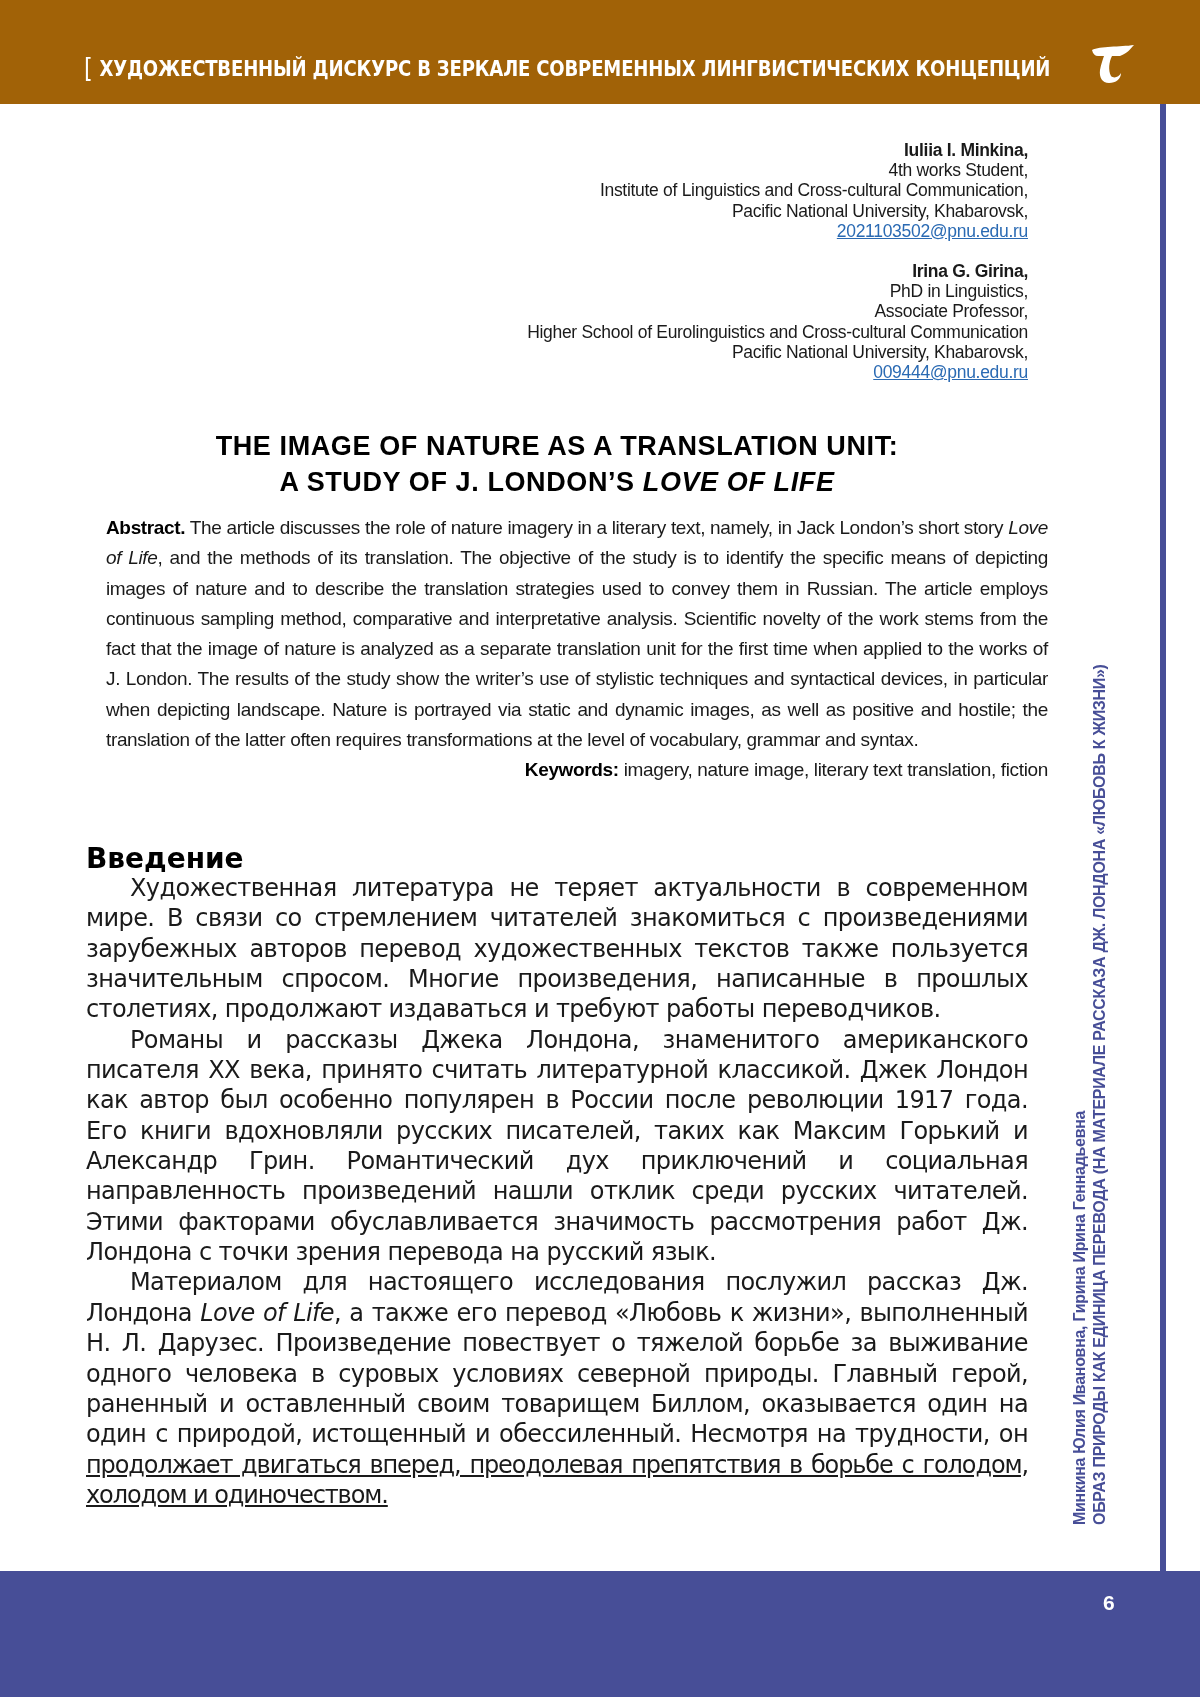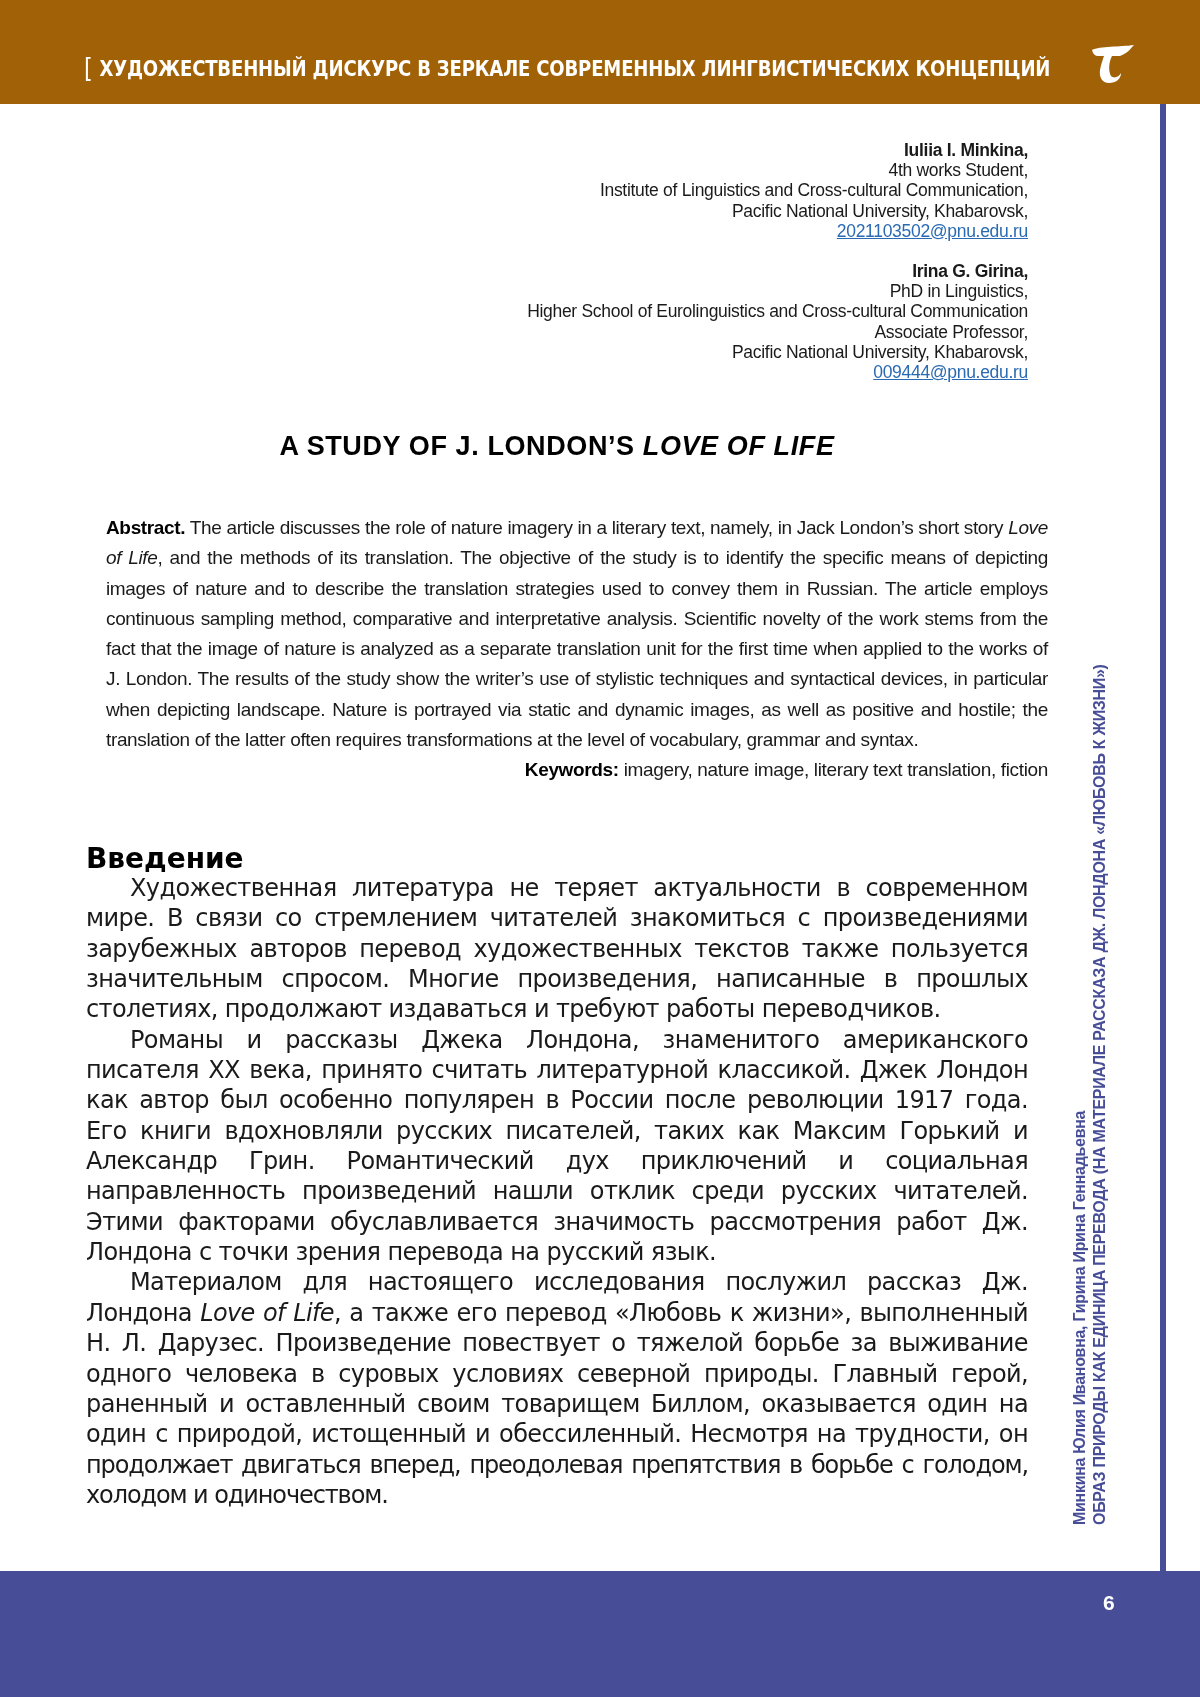--- a/index.html
+++ b/index.html
@@ -65,21 +65,21 @@
     position: absolute; left: 86px; top: 842px; font-weight: bold; font-size: 28px;
     font-family: "DejaVu Sans", sans-serif; color: #000;
   }
   .body {
     position: absolute; left: 86px; width: 942px; top: 873px;
     font-size: 24px; line-height: 30.35px; text-align: justify; color: #1a1a1a;
     font-family: "DejaVu Sans", sans-serif; letter-spacing: -0.6px; word-spacing: 0px;
   }
   .body p { margin: 0; text-indent: 44px; }
   .body i { font-style: italic; }
-  .condensed { letter-spacing: -1.1px; }
+  .condensed { letter-spacing: -1.1px; text-decoration: underline; }
 </style>
 </head>
 <body>
 
 <div class="header">
   <div class="header-title">
     <span class="bracket">[</span><span>ХУДОЖЕСТВЕННЫЙ ДИСКУРС В ЗЕРКАЛЕ СОВРЕМЕННЫХ ЛИНГВИСТИЧЕСКИХ КОНЦЕПЦИЙ</span>
   </div>
   <svg class="logo" viewBox="0 0 46 40">
     <path d="M2 6 C10 2 30 3 44 1 C40 5 38 9 30 12 L22 12 C19 18 18 26 21 32 C24 35 29 33 31 29 C31 35 26 39 19 39 C12 39 9 33 10 26 C11 20 13 15 14 12 L8 12 C5 12 3 10 2 6 Z" fill="#ffffff"></path>
@@ -97,28 +97,29 @@
   <div class="author-block">
     <div class="author-name">Iuliia I. Minkina,</div>
     <div>4th works Student,</div>
     <div>Institute of Linguistics and Cross-cultural Communication,</div>
     <div>Pacific National University, Khabarovsk,</div>
     <div><a class="email">2021103502@pnu.edu.ru</a></div>
   </div>
   <div class="author-block">
     <div class="author-name">Irina G. Girina,</div>
     <div>PhD in Linguistics,</div>
+    <div>Associate Professor,</div>
     <div>Higher School of Eurolinguistics and Cross-cultural Communication</div>
-    <div>Associate Professor,</div>
     <div>Pacific National University, Khabarovsk,</div>
     <div><a class="email">009444@pnu.edu.ru</a></div>
   </div>
 </div>
 
 <div class="title">
+  <div>THE IMAGE OF NATURE AS A TRANSLATION UNIT:</div>
   <div><span>A STUDY OF J. LONDON’S </span><i>LOVE OF LIFE</i></div>
 </div>
 
 <div class="abstract">
   <div><b>Abstract.</b><span> The article discusses the role of nature imagery in a literary text, namely, in Jack London’s short story </span><i>Love of Life</i><span>, and the methods of its translation. The objective of the study is to identify the specific means of depicting images of nature and to describe the translation strategies used to convey them in Russian. The article employs continuous sampling method, comparative and interpretative analysis. Scientific novelty of the work stems from the fact that the image of nature is analyzed as a separate translation unit for the first time when applied to the works of J. London. The results of the study show the writer’s use of stylistic techniques and syntactical devices, in particular when depicting landscape. Nature is portrayed via static and dynamic images, as well as positive and hostile; the translation of the latter often requires transformations at the level of vocabulary, grammar and syntax.</span></div>
   <div class="keywords"><b>Keywords:</b><span> imagery, nature image, literary text translation, fiction</span></div>
 </div>
 
 <div class="section-heading">Введение</div>
 

